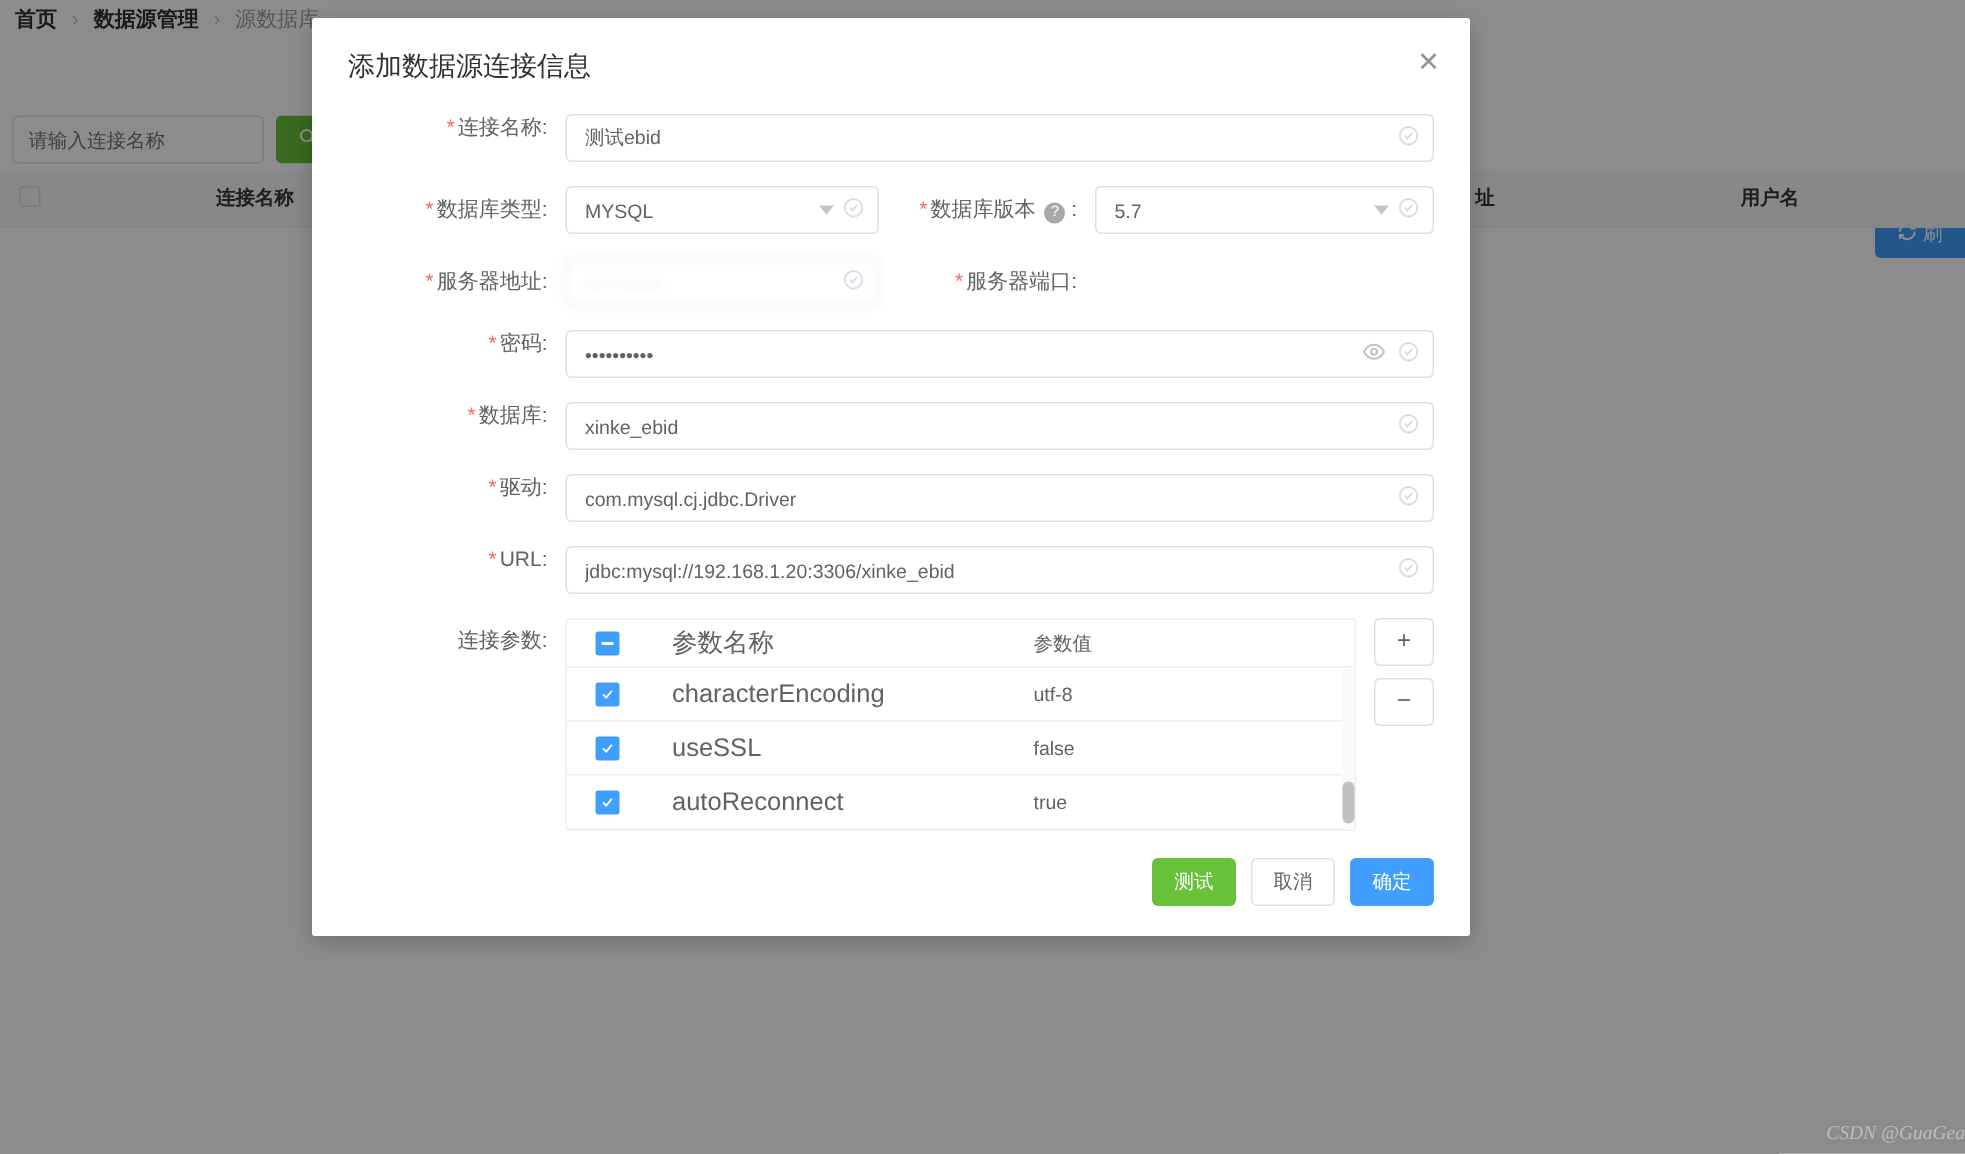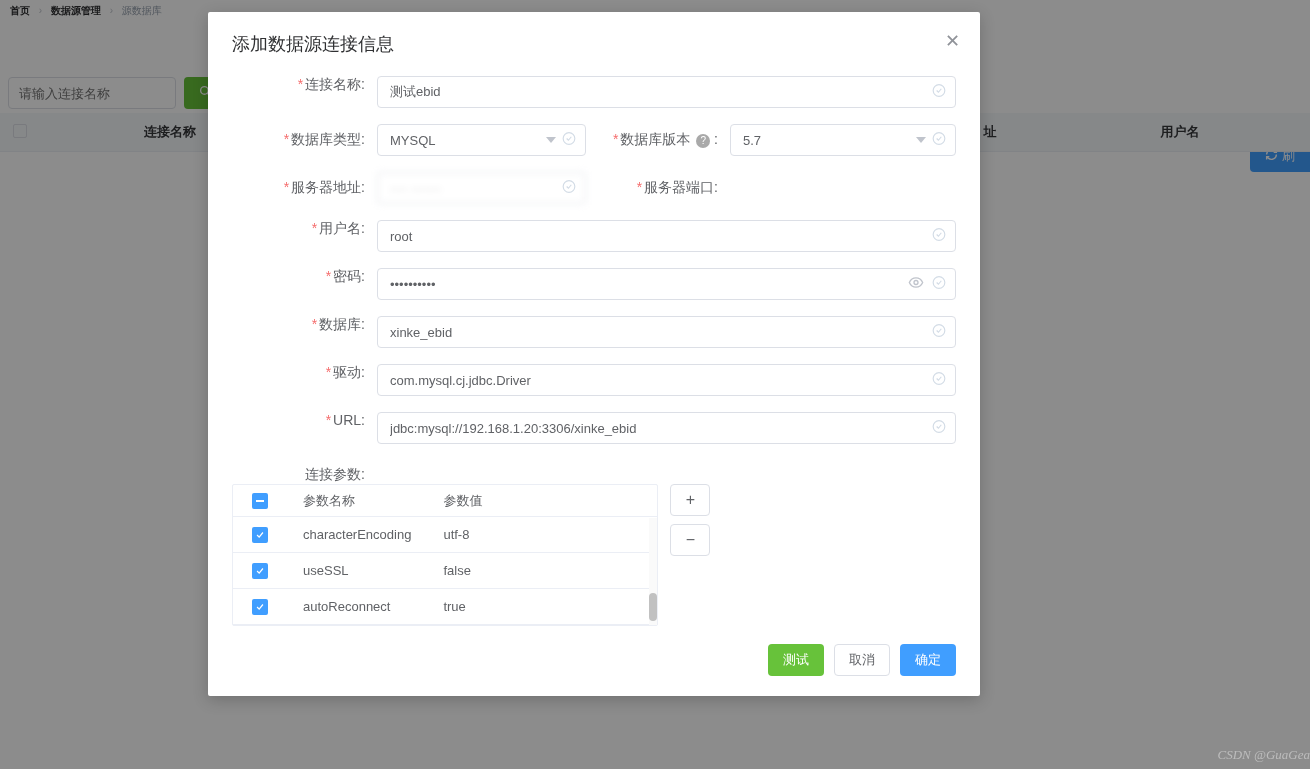--- a/index.html
+++ b/index.html
@@ -9,21 +9,21 @@
       color: #303133;
       background: #fff;
       overflow: hidden;
       width: 1310px;
       height: 769px;
       position: relative;
     }
     
     .breadcrumb {
       padding: 4px 10px 8px;
-      font-size: 10px;
+      font-size: 14px;
       color: #303133;
     }
     .breadcrumb span { font-weight: 600; }
     .breadcrumb .sep { color: #c0c4cc; margin: 0 6px; font-weight: 400; }
     .breadcrumb .last { color: #97a1ae; font-weight: 400; }
     
     .toolbar {
       display: flex;
       padding: 8px;
       gap: 8px;
@@ -175,21 +175,21 @@
       position: relative;
     }
     .params-table .row {
       display: flex;
       align-items: center;
       height: 36px;
       border-bottom: 1px solid #ebeef5;
     }
     .params-table .row:last-child { border-bottom: none; }
     .params-table .cell-chk { width: 54px; display: flex; justify-content: center; }
-    .params-table .cell-name { flex: 1; padding: 0 16px; color: #606266; font-size: 13px; }
+    .params-table .cell-name { flex: 1; padding: 0 16px; color: #606266; font-size: 17px; }
     .params-table .cell-val  { width: 230px; padding: 0 16px; color: #606266; font-size: 13px; }
     .params-table .hdr { color: #909399; height: 32px; }
     .chk-on {
       width: 16px; height: 16px; border-radius: 2px; background: #409eff;
       display: flex; align-items: center; justify-content: center;
     }
     .chk-on.minus::after { content: ""; width: 8px; height: 2px; background: #fff; }
     .chk-on.check svg { width: 10px; height: 10px; }
     .scroll-track { position: absolute; right: 0; top: 33px; bottom: 0; width: 8px; background: #fafafa; }
     .scroll-thumb { position: absolute; right: 0; bottom: 4px; width: 8px; height: 28px; background: #c1c1c1; border-radius: 4px; }
@@ -313,30 +313,20 @@
               <circle cx="12" cy="12" r="10"></circle>
               <path d="M8 12l3 3 5-6"></path>
             </svg></span>
       </div>
     </div>
     <div class="col">
       <div class="label narrow"><span class="req">*</span><span>服务器端口:</span></div>
     </div>
   </div>
 
-  <div class="form-row">
-    <div class="label"><span class="req">*</span><span>用户名:</span></div>
-    <div class="field-wrap">
-      <input class="field-input" value="root" style="">
-      <span class="suffix-icon ok"><svg width="14" height="14" viewBox="0 0 24 24" fill="none" stroke="currentColor" stroke-width="2">
-            <circle cx="12" cy="12" r="10"></circle>
-            <path d="M8 12l3 3 5-6"></path>
-          </svg></span>
-    </div>
-  </div>
 
   <div class="form-row">
     <div class="label"><span class="req">*</span><span>密码:</span></div>
     <div class="field-wrap">
       <input class="field-input" style="padding-right: 52px;" value="••••••••••">
       <span class="suffix-icon eye-icon">
         <svg width="16" height="16" viewBox="0 0 24 24" fill="none" stroke="#c0c4cc" stroke-width="2">
             <path d="M2 12s3-7 10-7 10 7 10 7-3 7-10 7-10-7-10-7z"></path>
             <circle cx="12" cy="12" r="3"></circle>
           </svg>
@@ -374,21 +364,21 @@
     <div class="label"><span class="req">*</span><span>URL:</span></div>
     <div class="field-wrap">
       <input class="field-input" value="jdbc:mysql://192.168.1.20:3306/xinke_ebid" style="">
       <span class="suffix-icon ok"><svg width="14" height="14" viewBox="0 0 24 24" fill="none" stroke="currentColor" stroke-width="2">
             <circle cx="12" cy="12" r="10"></circle>
             <path d="M8 12l3 3 5-6"></path>
           </svg></span>
     </div>
   </div>
 
-  <div class="form-row" style="align-items:flex-start;flex-direction:column;">
+  <div class="form-row" style="align-items:flex-start;">
     <div class="label" style="padding-top:6px;"><span>连接参数:</span></div>
     <div class="params-wrap" style="flex:1;">
       <div class="params-table">
         <div class="row hdr">
           <div class="cell-chk">
               <span class="chk-on minus"></span>
             </div>
           <div class="cell-name">参数名称</div>
           <div class="cell-val">参数值</div>
         </div>

